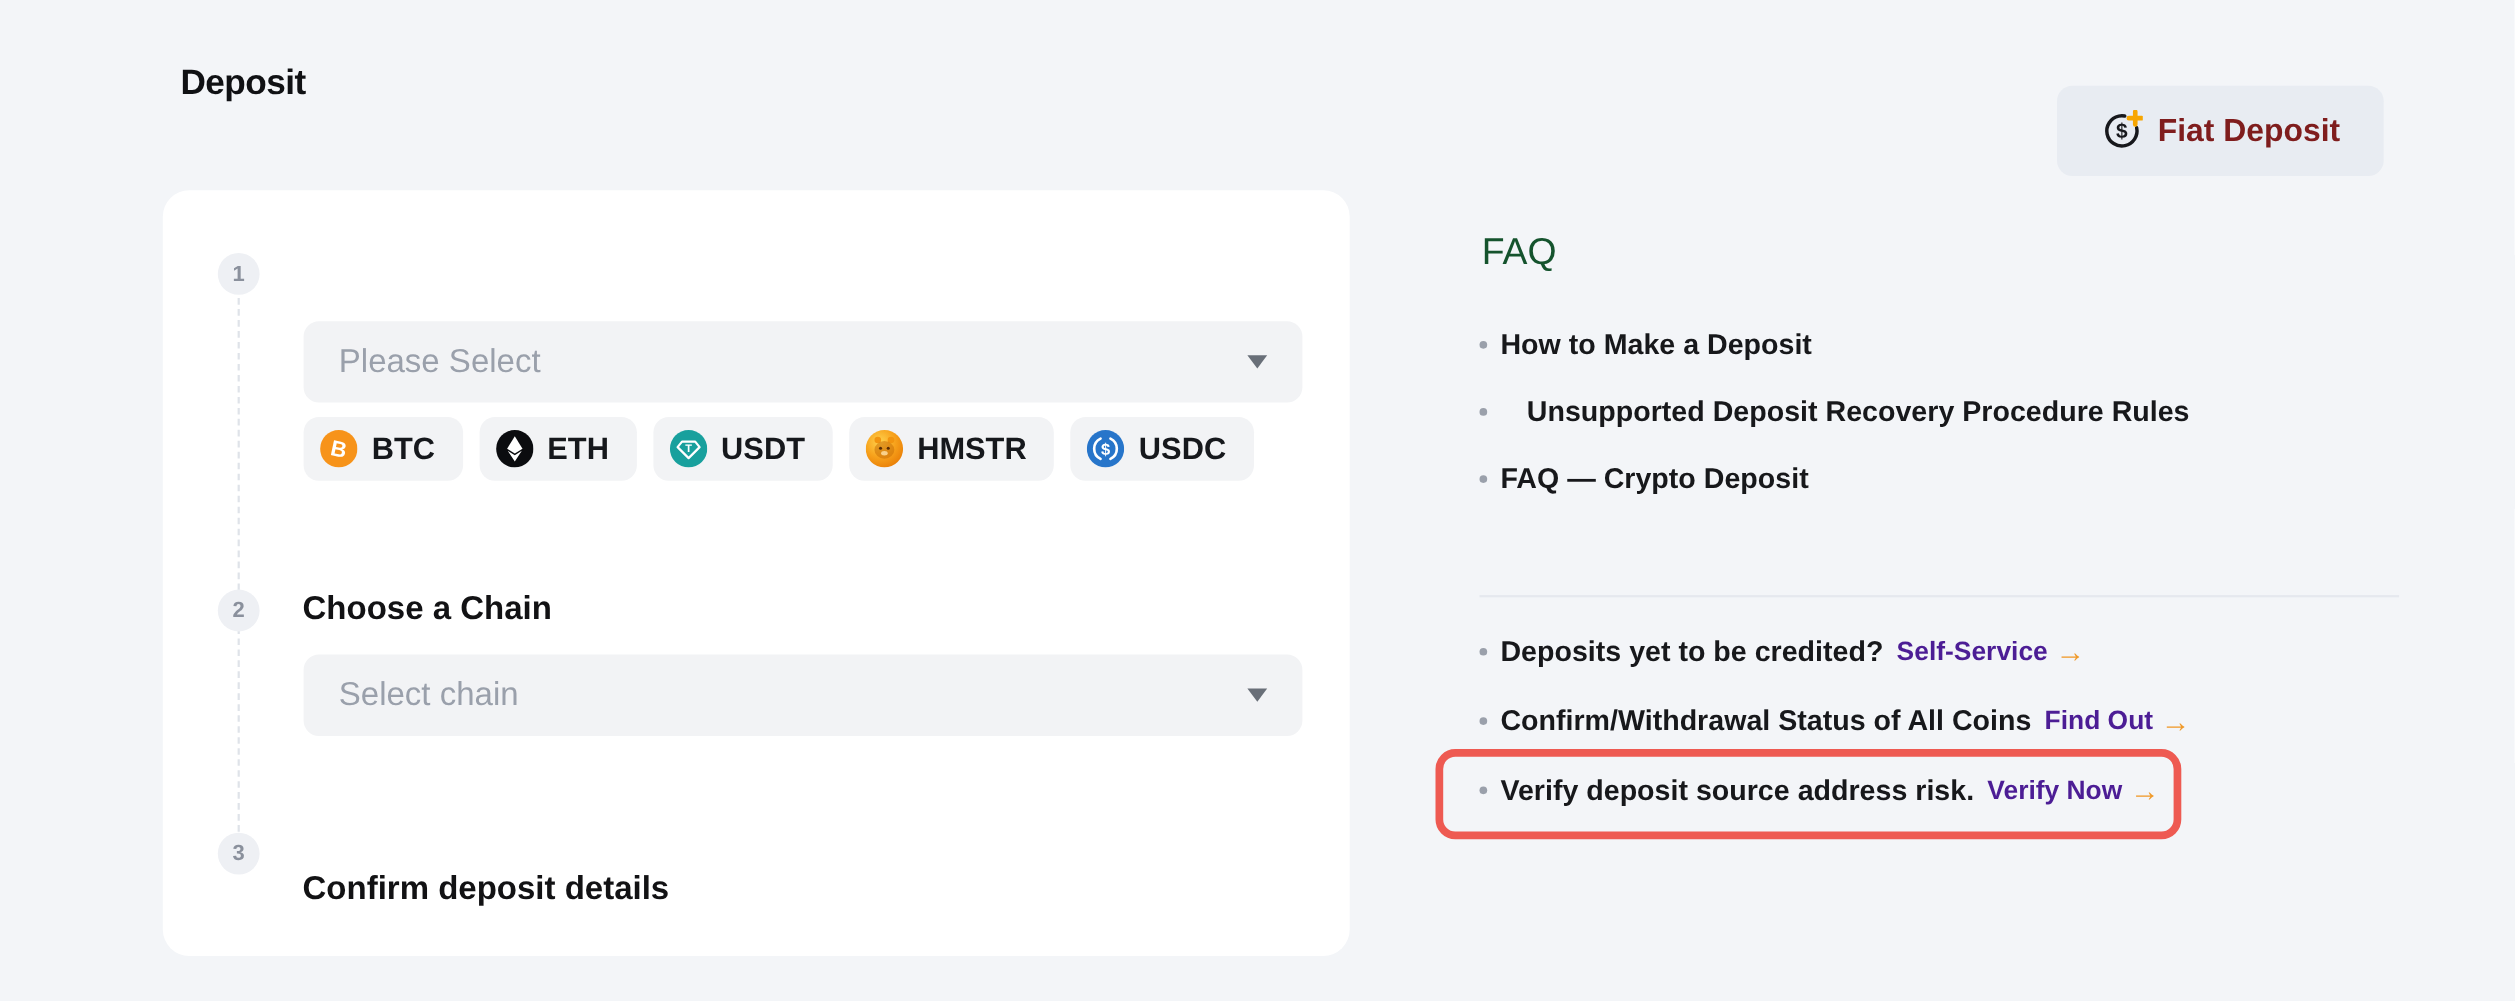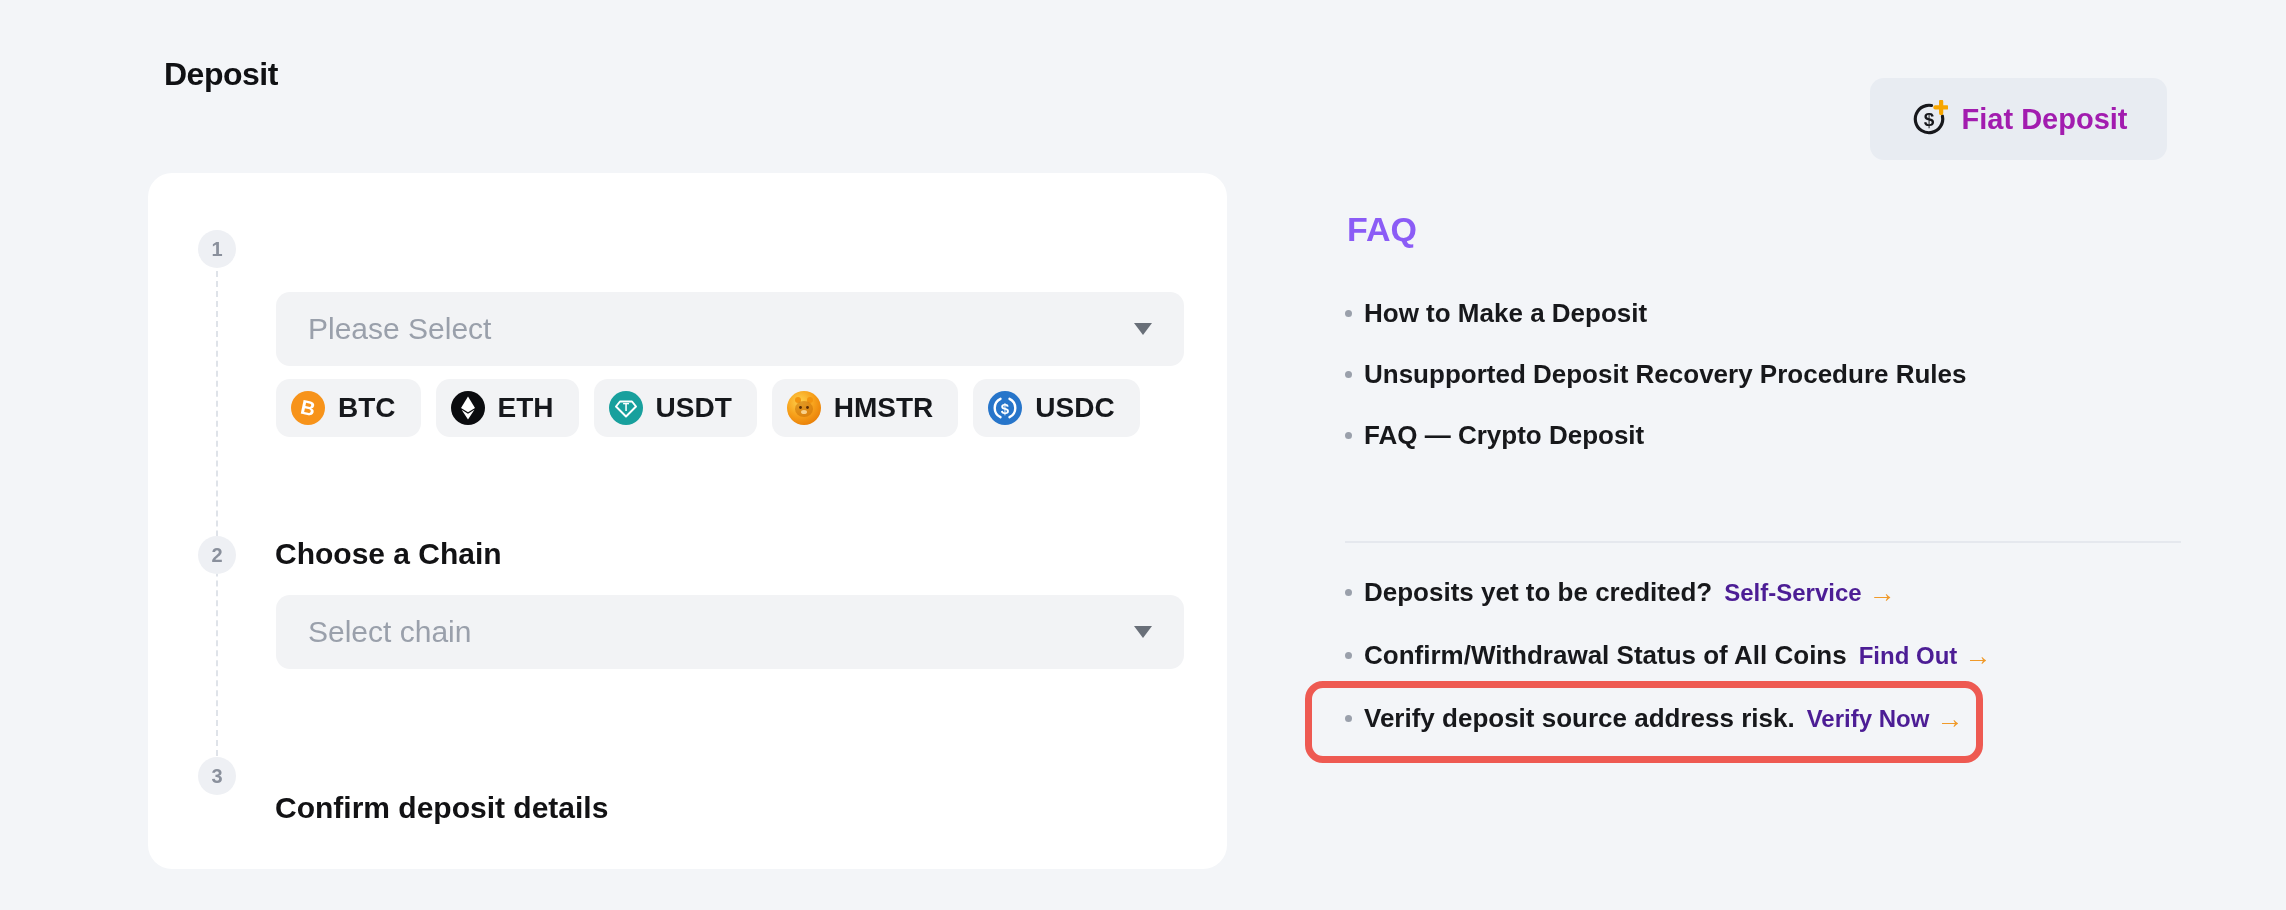--- a/index.html
+++ b/index.html
@@ -5,21 +5,21 @@
   html,body{margin:0;padding:0;}
   body{font-family:"Liberation Sans", sans-serif; -webkit-font-smoothing:antialiased;}
   .stage{position:relative;width:2286px;height:910px;background:#f3f5f8;overflow:hidden;color:#121317;}
 
   
   .page-title{position:absolute;left:164px;top:56px;font-size:32px;font-weight:700;letter-spacing:-0.5px;color:#101114;}
 
   
   .fiat-btn{position:absolute;left:1870px;top:78px;width:297px;height:82px;background:#e8ecf2;border-radius:14px;
     display:flex;align-items:center;justify-content:center;gap:14px;cursor:pointer;border:none;}
-  .fiat-btn .label{font-size:29px;font-weight:700;color:#a21caf;}
+  .fiat-btn .label{font-size:29px;font-weight:700;color:#7f1d1d;}
 
   
   .card{position:absolute;left:148px;top:173px;width:1079px;height:696px;background:#ffffff;border-radius:24px;}
   .step-line{position:absolute;left:68px;top:98px;height:505px;width:0;border-left:2px dashed #dfe3e9;}
   .step-circle{position:absolute;left:50px;width:38px;height:38px;border-radius:50%;background:#eef0f4;
     display:flex;align-items:center;justify-content:center;font-size:20px;font-weight:600;color:#8a909c;}
   .step-c1{top:57px;} .step-c2{top:363px;} .step-c3{top:584px;}
   .step-title{position:absolute;left:127px;font-size:30px;font-weight:700;color:#121214;}
   .step-t1{top:59px;} .step-t2{top:364px;} .step-t3{top:618px;}
 
@@ -29,27 +29,27 @@
   .select-field .placeholder{font-size:30px;color:#9aa0ab;}
   .caret{width:0;height:0;border-left:9px solid transparent;border-right:9px solid transparent;border-top:12px solid #696f78;}
 
   .chips{position:absolute;left:128px;top:206px;display:flex;gap:15px;}
   .chip{height:58px;border-radius:14px;background:#f2f3f5;display:flex;align-items:center;gap:13px;
     padding:0 25px 0 15px;cursor:pointer;}
   .chip .sym{font-size:28px;font-weight:700;color:#16181c;}
   .coin-ic{width:34px;height:34px;display:block;}
 
   
-  .faq-title{position:absolute;left:1347px;top:210px;font-size:34px;font-weight:700;color:#8b5cf6;}
+  .faq-title{position:absolute;left:1347px;top:210px;font-size:34px;font-weight:400;color:#14532d;}
   .faq-item{position:absolute;left:1345px;display:flex;align-items:flex-start;cursor:pointer;}
   .dot{width:7px;height:7px;border-radius:50%;background:#9aa0ab;margin:12px 12px 0 0;flex:none;}
   .faq-text{font-size:26px;font-weight:600;color:#17181b;line-height:1.2;}
   .faq-link{font-size:24px;font-weight:700;color:#4c1d95;margin-left:12px;line-height:1.35;cursor:pointer;}
   .faq-arrow{font-size:27px;font-weight:700;color:#f09a2a;margin-left:7px;line-height:1.2;}
-  .fi-1{top:298px;} .fi-2{top:359px;} .fi-3{top:420px;} .fi-4{top:482px;}
+  .fi-1{top:298px;} .fi-2{top:359px;gap:24px;} .fi-3{top:420px;} .fi-4{top:482px;}
   .fa-1{top:577px;} .fa-2{top:640px;} .fa-3{top:703px;}
   .faq-divider{position:absolute;left:1345px;top:541px;width:836px;height:2px;background:#e5e8ee;}
 
   .highlight-box{position:absolute;left:1305px;top:681px;width:678px;height:82px;border:7px solid #ee5a52;
     border-radius:18px;box-sizing:border-box;pointer-events:none;}
 </style>
 </head>
 <body>
 
 <div class="stage">

